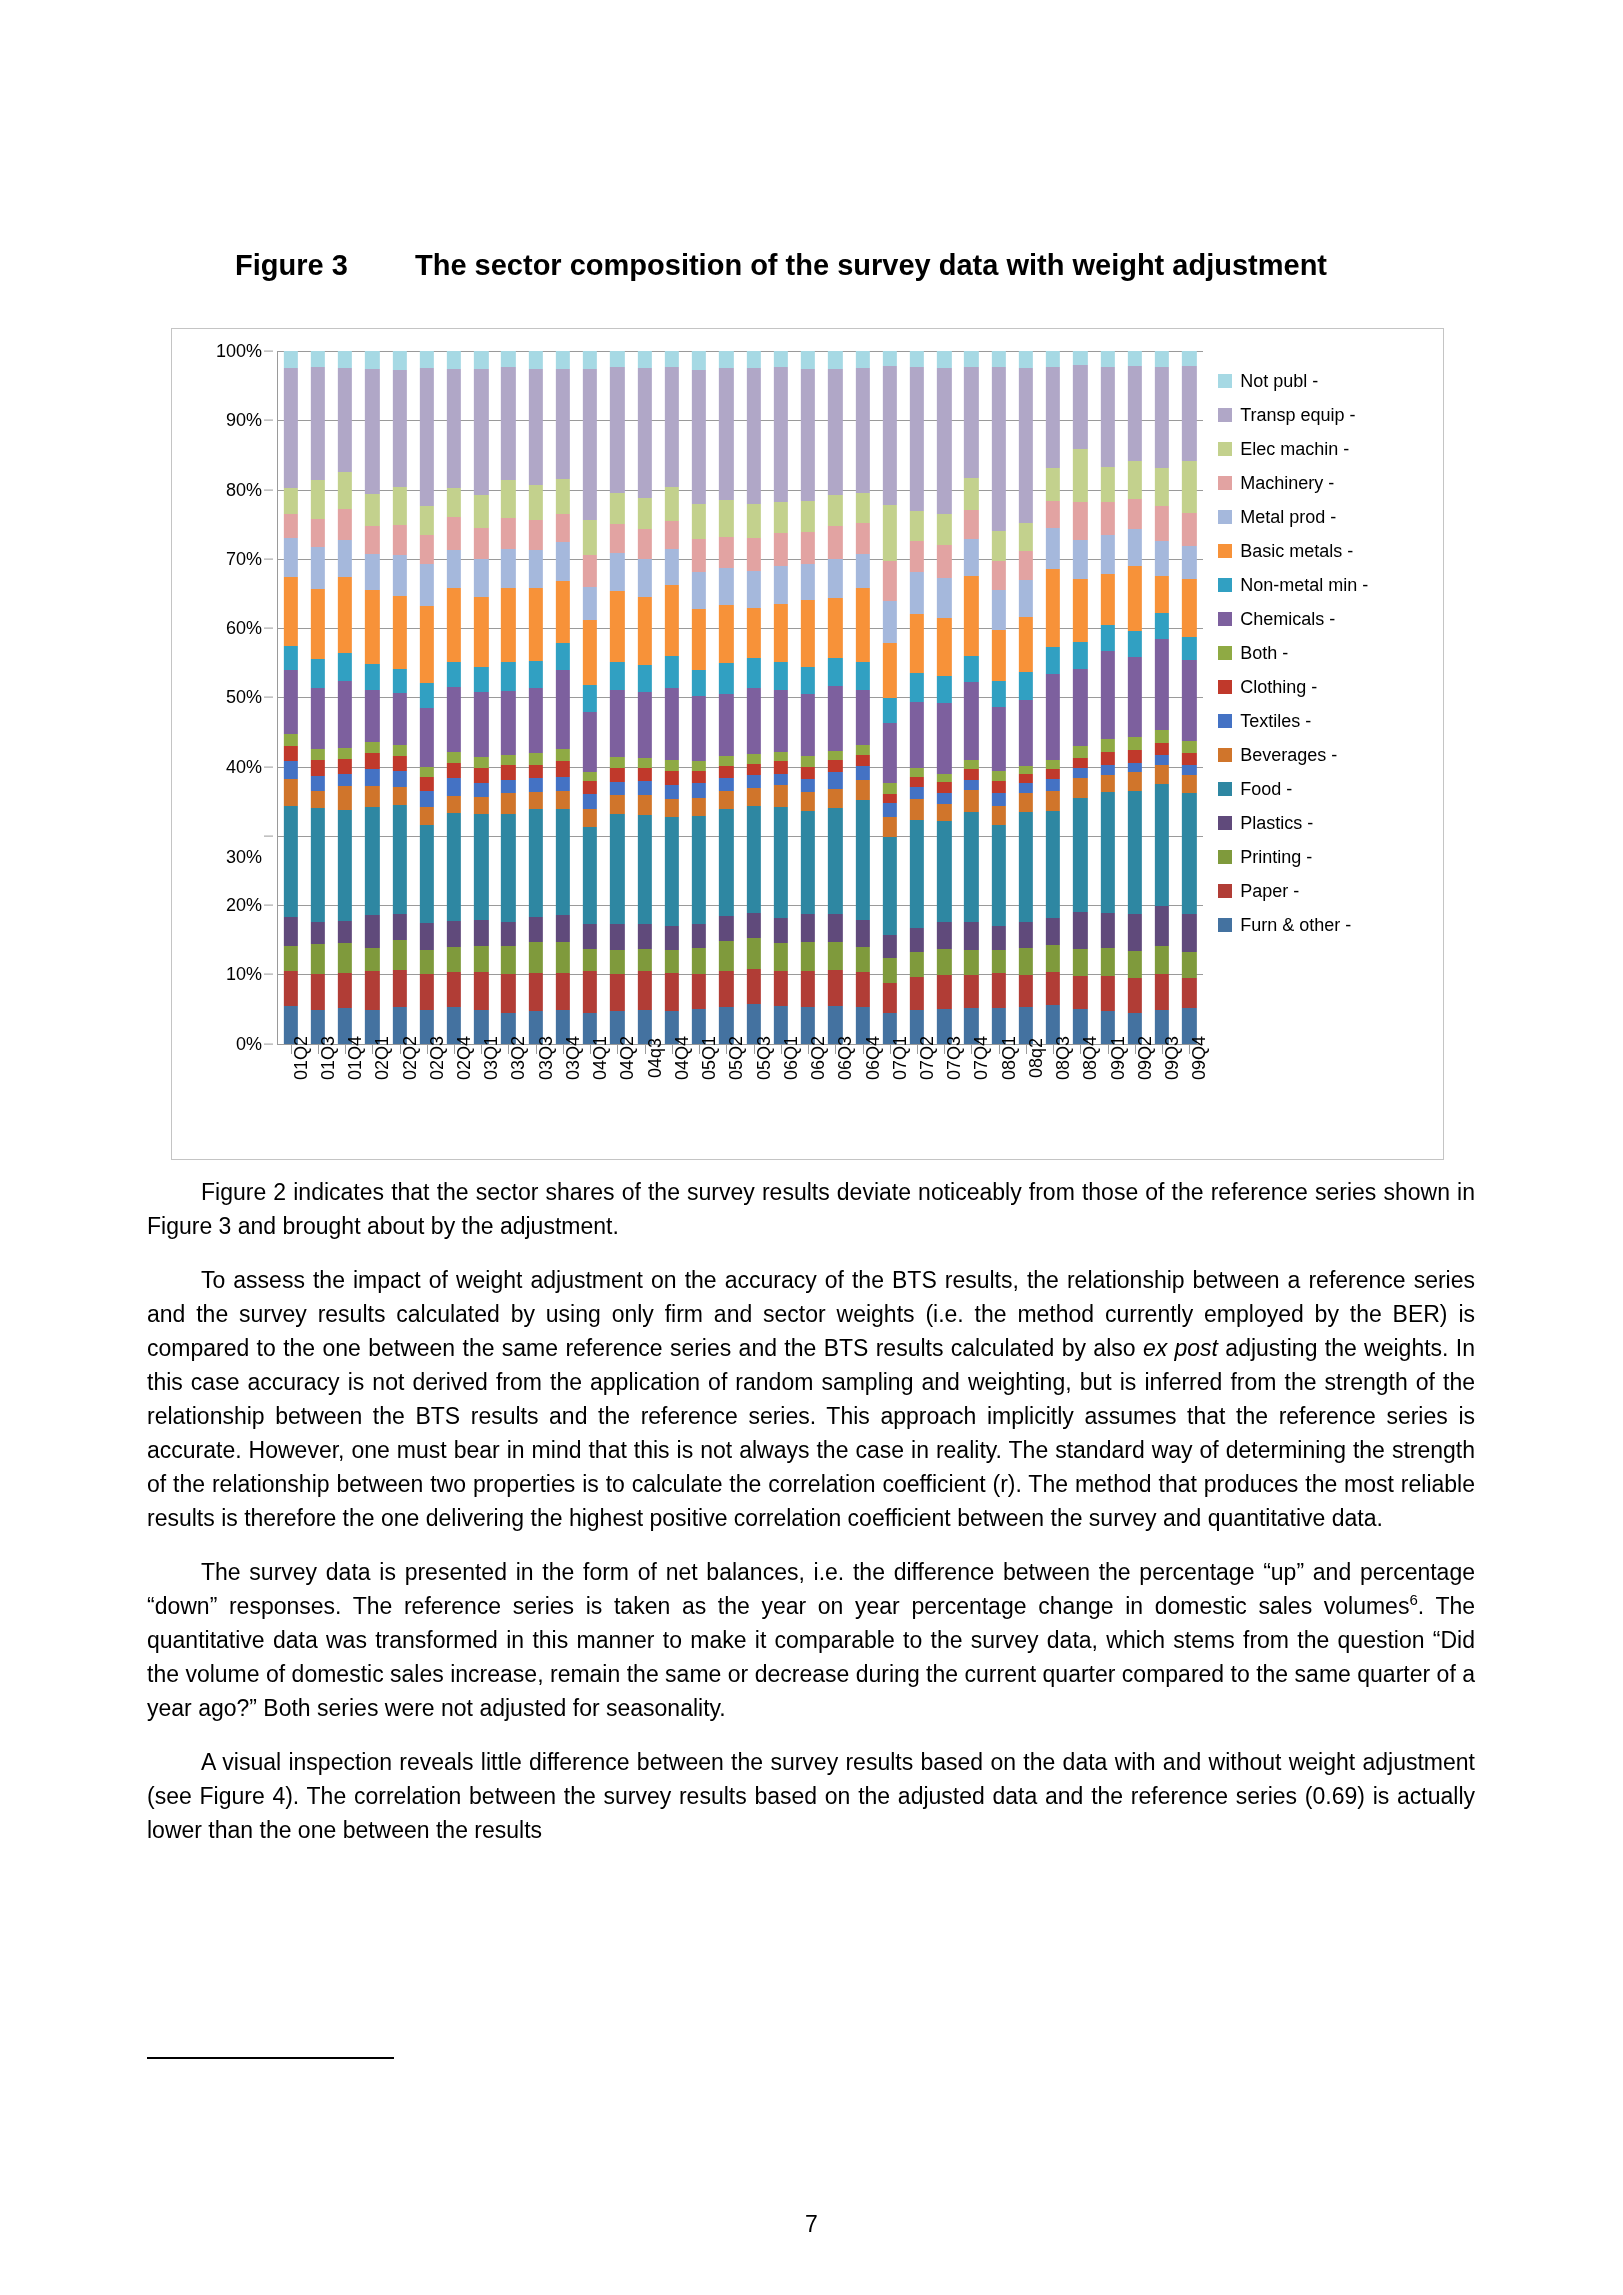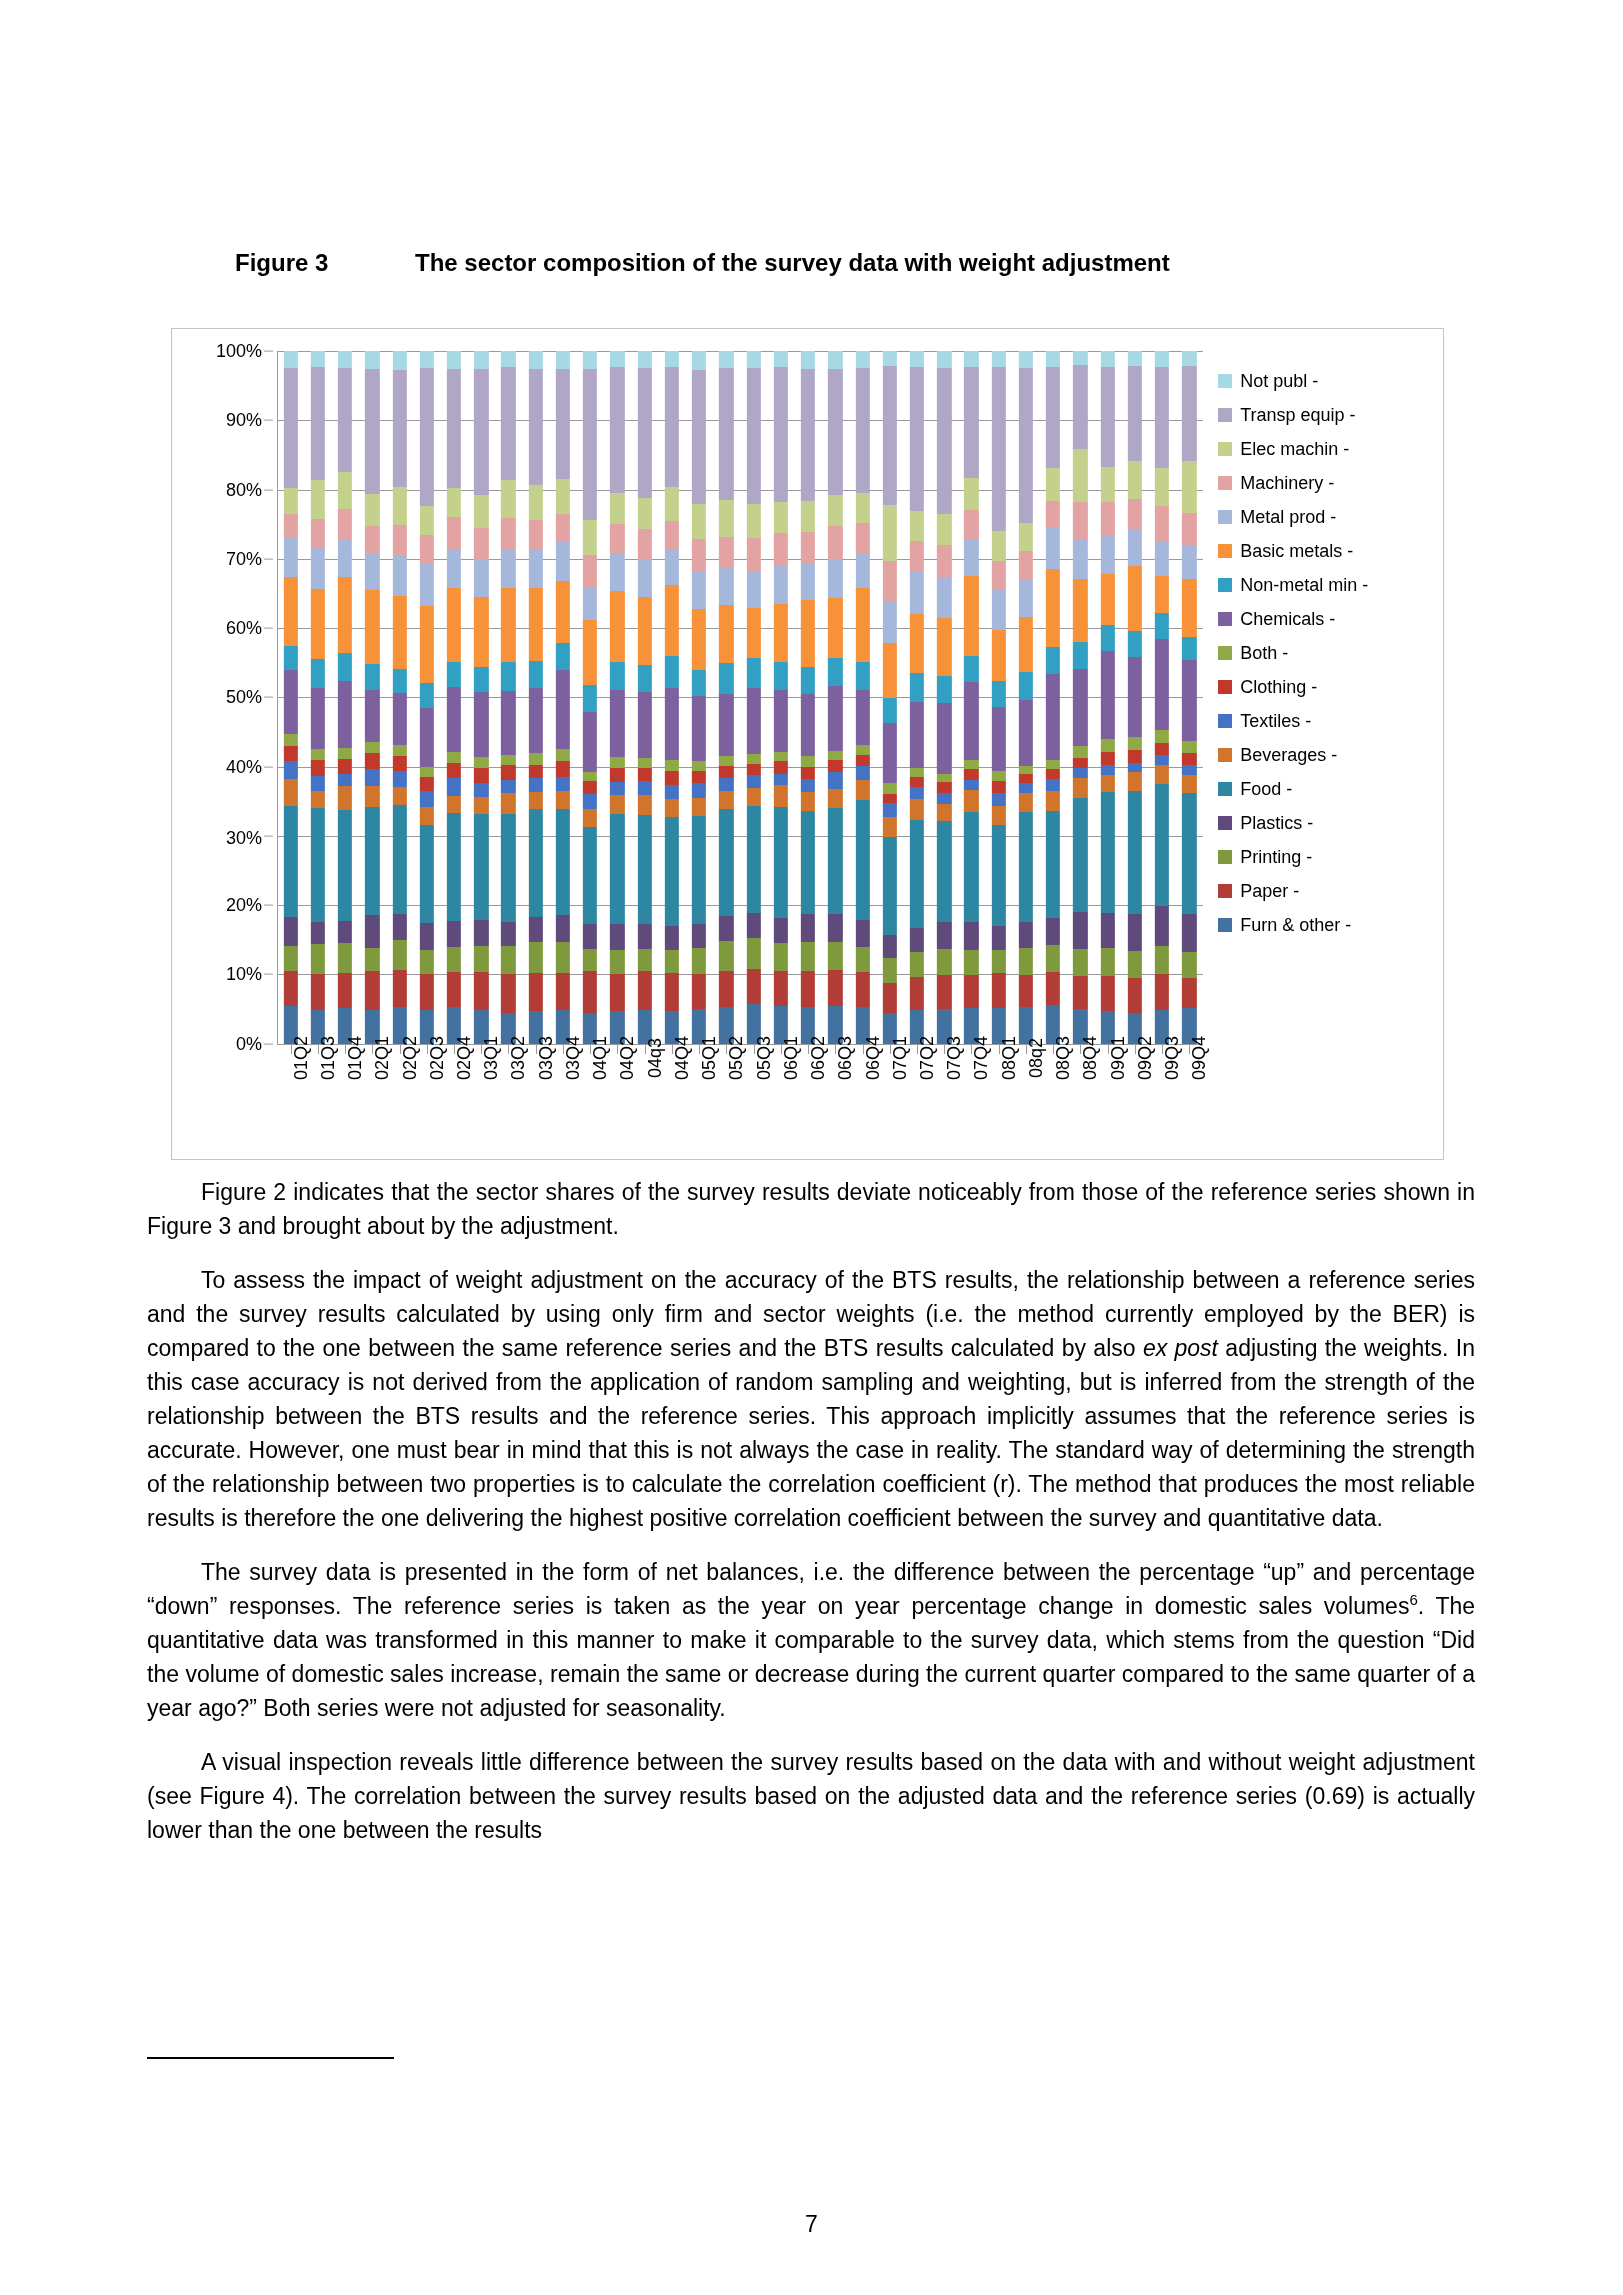--- a/index.html
+++ b/index.html
@@ -15,21 +15,21 @@
 
   
   .runhead {
     position:absolute; top:119px; left:0; width:1623px;
     text-align:center; font-style:italic; font-size:21.4px; letter-spacing:0.1px;
   }
 
   
   .figcap {
     position:absolute; top:249px; left:235px; width:1189px;
-    font-weight:bold; font-size:24px;
+    font-weight:bold; font-size:29px;
   }
   .figcap .fignum { display:inline-block; width:180px; }
 
   
   .chartbox {
     position:absolute; left:171px; top:328px;
     width:1273px; height:832px;
     border:1.6px solid #c4c4c4; background:#fff; box-sizing:border-box;
   }
   .chart-inner { position:absolute; left:0; top:0; width:100%; height:100%; }
@@ -125,21 +125,21 @@
   <div class="chartbox">
     <div class="chart-inner">
 
       <div class="ylabels" id="ylabels">
           <div class="ylab" style="top: 693px;">0%</div>
           <div class="ytick" style="top: 693px;"></div>
           <div class="ylab" style="top: 623px;">10%</div>
           <div class="ytick" style="top: 623px;"></div>
           <div class="ylab" style="top: 554px;">20%</div>
           <div class="ytick" style="top: 554px;"></div>
-          <div class="ylab" style="top: 487px;">30%</div>
+          <div class="ylab" style="top: 506px;">30%</div>
           <div class="ytick" style="top: 485px;"></div>
           <div class="ylab" style="top: 416px;">40%</div>
           <div class="ytick" style="top: 416px;"></div>
           <div class="ylab" style="top: 346px;">50%</div>
           <div class="ytick" style="top: 346px;"></div>
           <div class="ylab" style="top: 277px;">60%</div>
           <div class="ytick" style="top: 277px;"></div>
           <div class="ylab" style="top: 208px;">70%</div>
           <div class="ytick" style="top: 208px;"></div>
           <div class="ylab" style="top: 139px;">80%</div>

